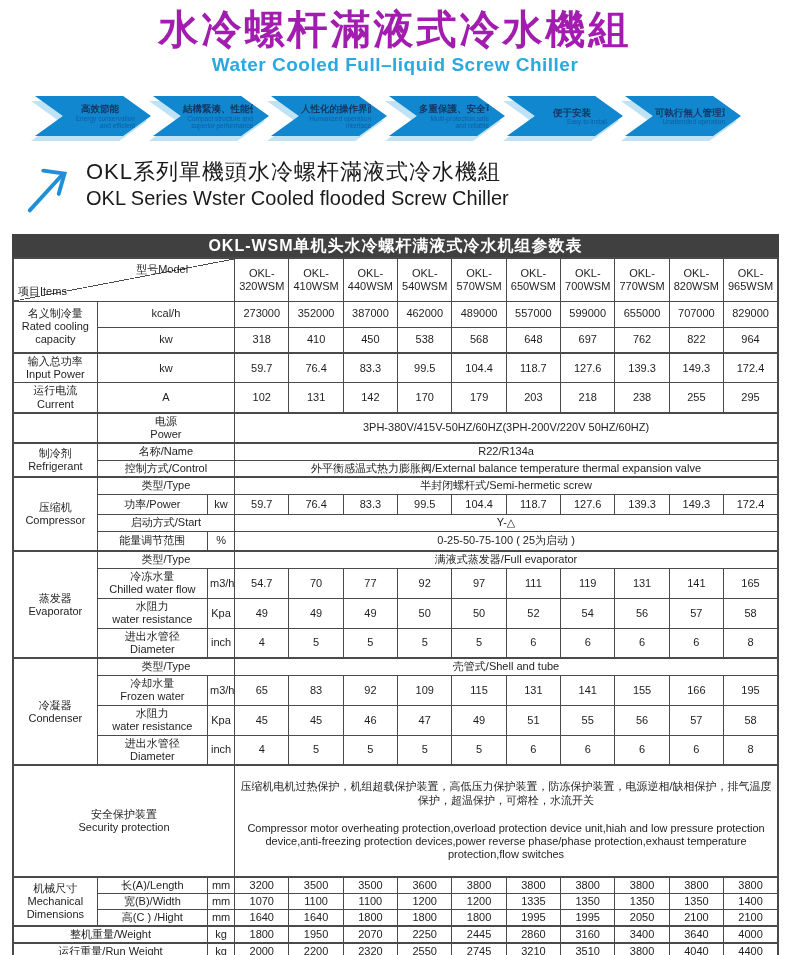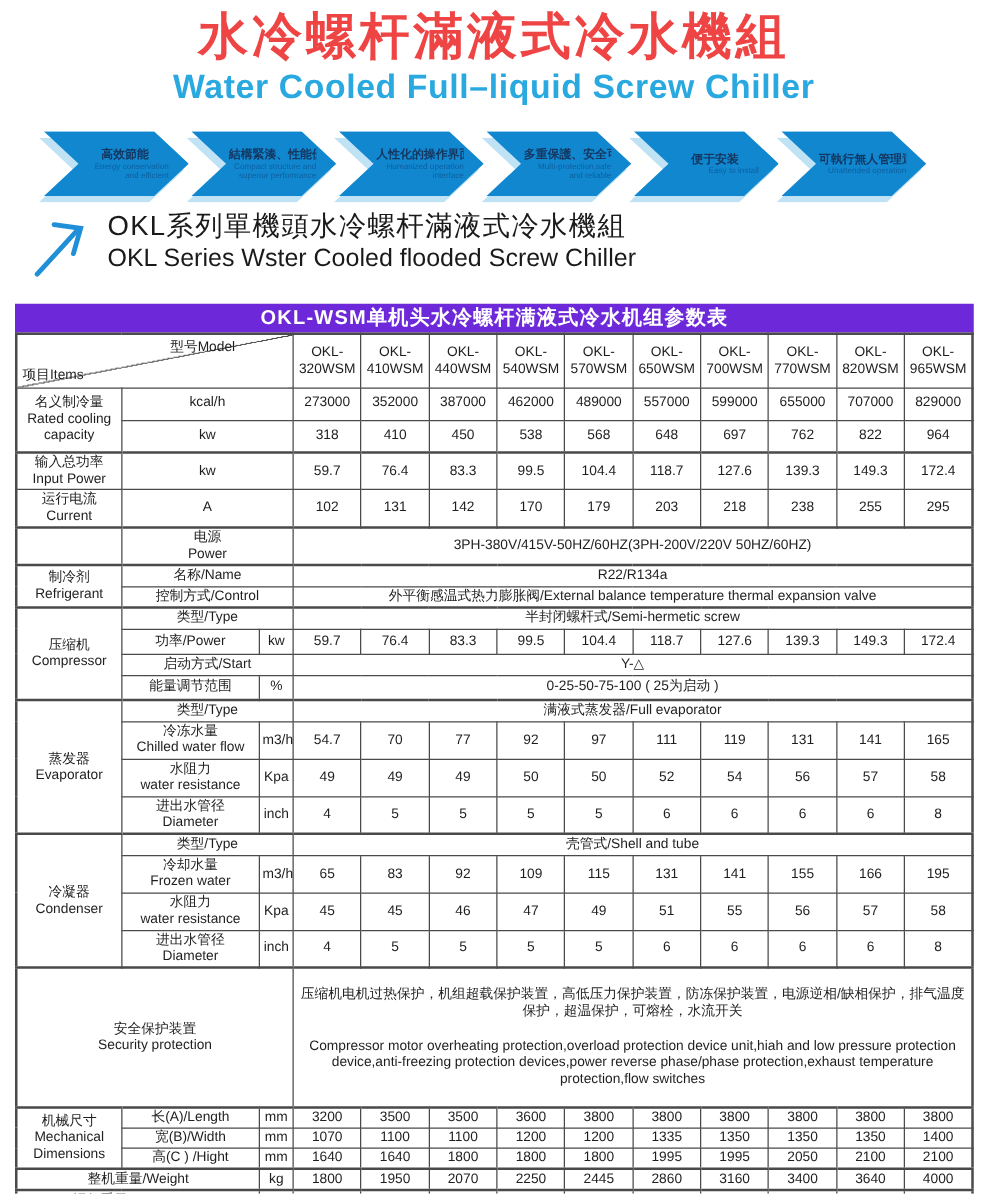--- a/index.html
+++ b/index.html
@@ -2,46 +2,46 @@
 <html><head>
 <meta charset="utf-8">
 <style>
   * { margin:0; padding:0; box-sizing:border-box; }
   html,body { background:#ffffff; }
   body { font-family:"Liberation Sans","DejaVu Sans",sans-serif; color:#222; }
   .page { position:relative; width:790px; height:955px; background:#fff; overflow:hidden; }
 
   
   .hero { text-align:center; padding-top:6px; }
-  .hero-zh { font-size:40px; font-weight:bold; letter-spacing:3px; color:#ef4444; line-height:1.15; }
-  .hero-en { font-size:27px; font-weight:bold; color:#29a9e0; margin-top:2px; letter-spacing:0.5px; }
+  .hero-zh { font-size:40px; font-weight:bold; letter-spacing:3px; color:#a21caf; line-height:1.15; }
+  .hero-en { font-size:19px; font-weight:bold; color:#29a9e0; margin-top:2px; letter-spacing:0.5px; }
 
   
   .features { display:flex; gap:2px; padding-left:35px; margin-top:20px; height:38px; }
-  .arrow-banner { position:relative; width:116px; height:52px; }
+  .arrow-banner { position:relative; width:116px; height:40px; }
   .arrow-banner .shadow, .arrow-banner .face {
     position:absolute; inset:0;
     clip-path:polygon(0% 0%, 76% 0%, 100% 50%, 76% 100%, 0% 100%, 24% 50%);
   }
   .arrow-banner .shadow { background:#bfe3f5; transform:translate(-4px,5px); }
   .arrow-banner .face { background:#1187d0; }
   .arrow-text { position:absolute; inset:0; padding:4px 16px 3px 30px; display:flex; flex-direction:column; justify-content:center; z-index:2; }
   .arrow-zh { font-size:9.5px; font-weight:bold; color:#14365f; text-align:center; line-height:1.2; white-space:nowrap; overflow:hidden; }
   .arrow-en { font-size:6.5px; color:#0d5f9f; text-align:right; line-height:1.15; }
 
   
   .section-head { display:flex; align-items:flex-start; margin:24px 0 0 22px; }
   .section-icon { width:58px; height:58px; flex:0 0 auto; margin-top:4px; }
   .section-text { margin-left:6px; }
   .section-zh { font-size:22px; font-weight:500; color:#1a1a1a; letter-spacing:1px; line-height:1.25; }
   .section-en { font-size:20px; font-weight:500; color:#1a1a1a; margin-top:1px; }
 
   
   .table-wrap { width:767px; margin:14px auto 0 12px; }
-  .table-title { height:23px; background:#6d28d9; color:#fff; font-size:16px; font-weight:bold;
+  .table-title { height:23px; background:#404040; color:#fff; font-size:16px; font-weight:bold;
                  text-align:center; line-height:23px; letter-spacing:1px; }
   table.spec { width:767px; border-collapse:collapse; table-layout:fixed; border:2px solid #4a4a4a; }
   table.spec td { border:1px solid #4a4a4a; font-size:11px; text-align:center; vertical-align:middle;
                   padding:1px 2px; white-space:pre-line; line-height:1.2; color:#1e1e1e; }
   tr.sect > td { border-top-width:2px; }
   td.first { border-left-width:2px; }
   td.cat { font-size:11px; }
   td.param {}
   td.unit { font-size:10px; padding:1px 0; }
   td.left { text-align:left; padding-left:6px; }

